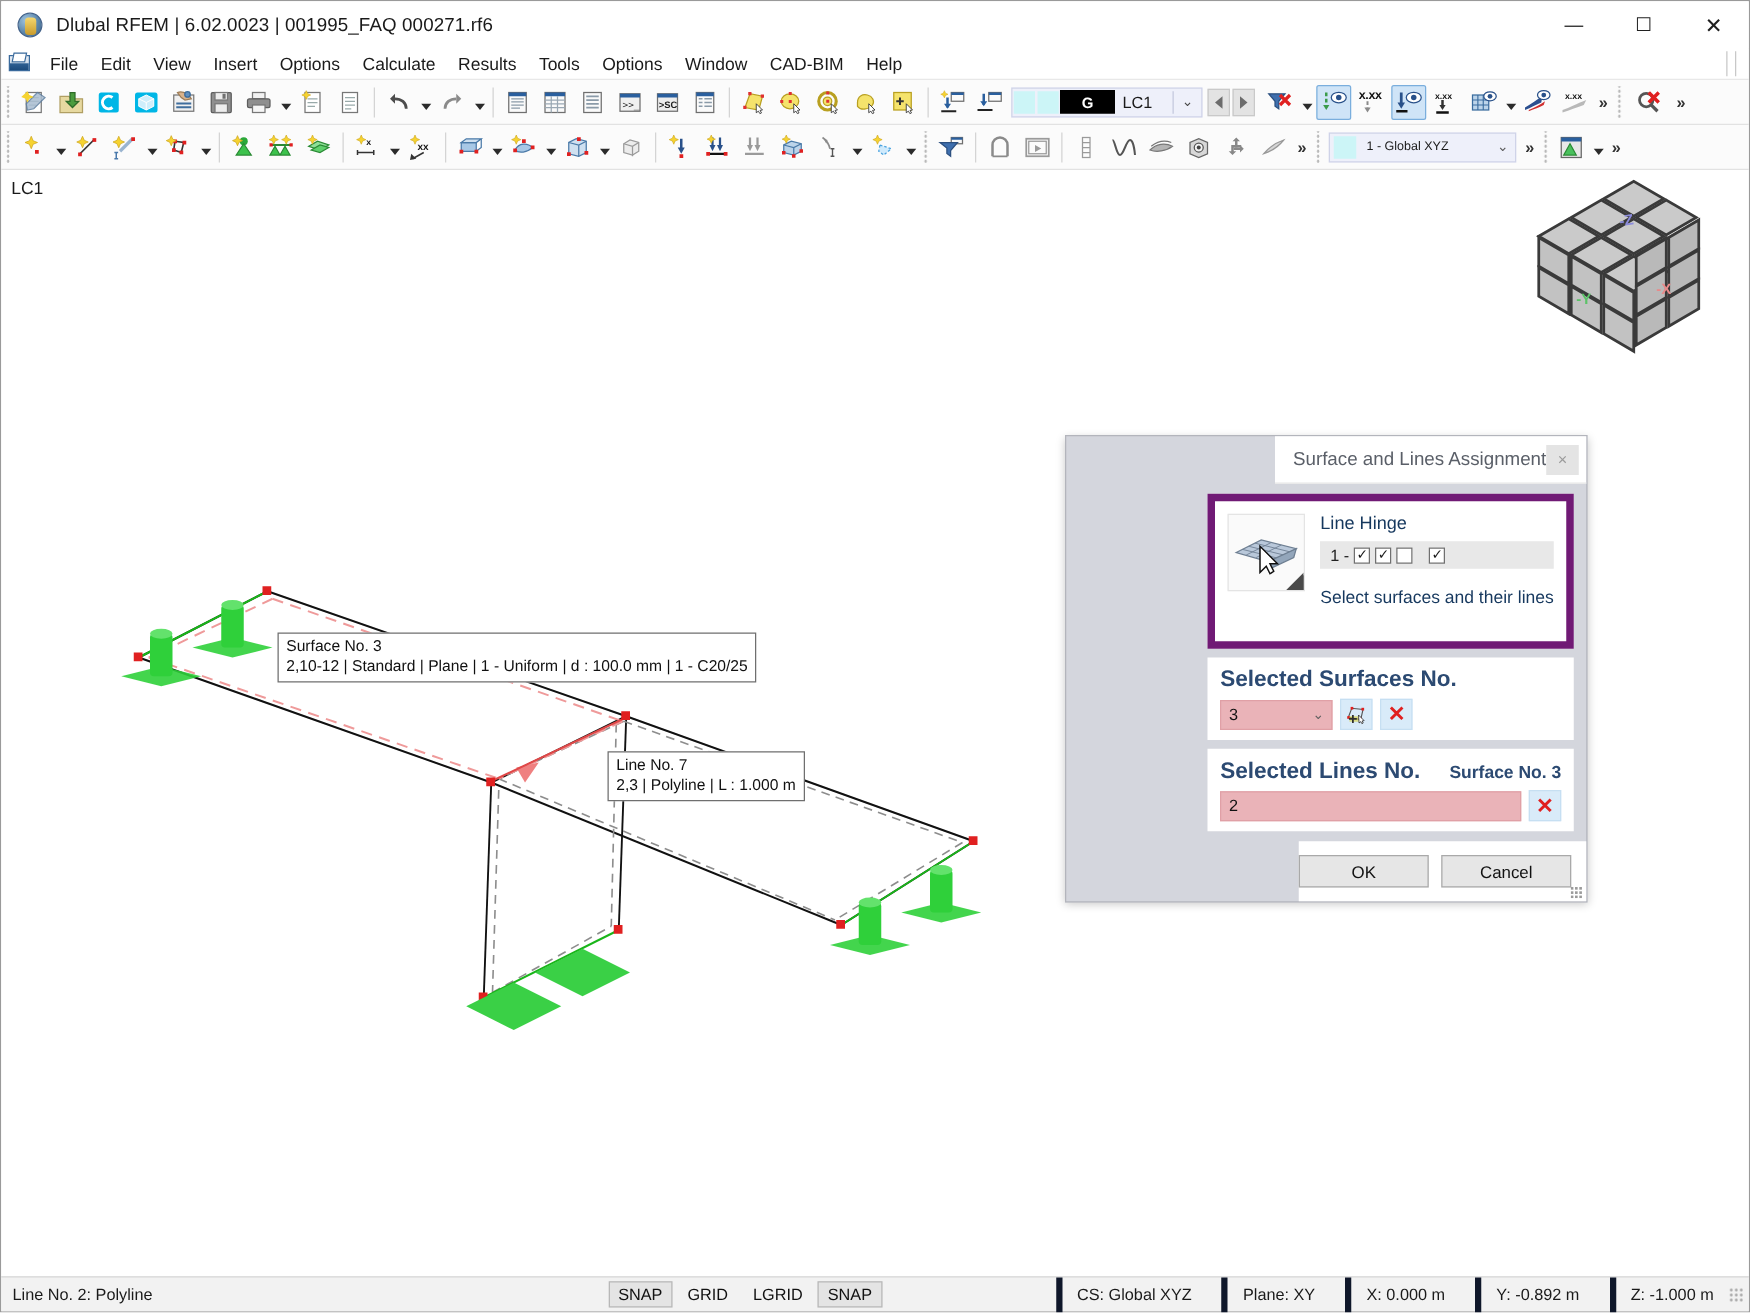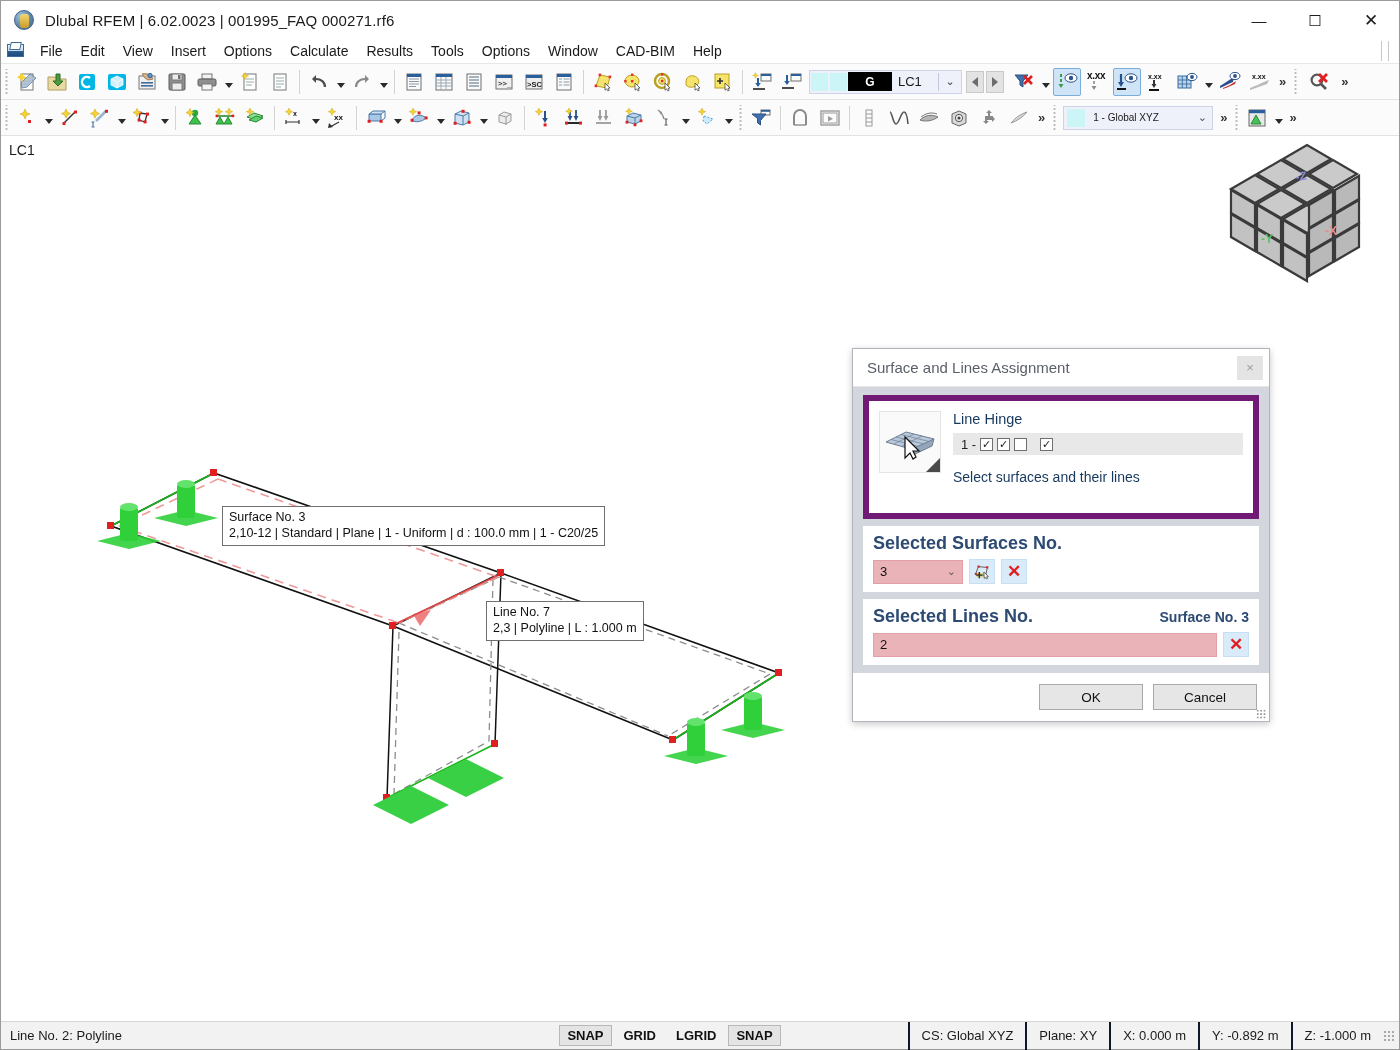--- a/index.html
+++ b/index.html
@@ -177,21 +177,21 @@
     line-height: 1.25; white-space: nowrap;
   }
   .model-tip .l1 { display:block; }
   .model-tip .l2 { display:block; }
 
   
   .dialog {
     position: absolute; left: 851px; top: 356px; width: 418px;
     background: #d4d6dd; border: 1px solid #b3b5bc;
     box-shadow: 0 2px 7px rgba(0,0,0,.22);
-    display: flex; flex-direction: column;
+    display: flex; flex-direction: column; align-items: flex-end;
   }
   .dlg-title {
     height: 38px; background: #ffffff;
     display: flex; align-items: center; justify-content: space-between;
     padding: 0 6px 0 14px;
     border-bottom: 1px solid #e6e6e6;
   }
   .dlg-title span.t {
     font-size: 15px; color: #5a5f68;
   }
@@ -272,26 +272,26 @@
     height: 28px; flex: 0 0 28px; background: #f2f2f2;
     border-top: 1px solid #d6d6d6;
     display: flex; align-items: center; font-size: 13px; color: #1a1a1a;
     position: relative;
   }
   .sb-text { padding-left: 9px; }
   .sb-flex { flex: 1 1 auto; }
   .sb-toggle {
     padding: 2px 7px; margin: 0 2px; font-size: 13px; color: #111;
     border: 1px solid transparent;
-    font-weight: bold;
   }
   .sb-toggle.on { background: #e4e4e4; border: 1px solid #b8b8b8; }
   .sb-cell {
-    border-left: 2px solid #0f172a; height: 28px; display: flex; align-items: center;
+    border-left: 5px solid #0f172a; height: 28px; display: flex; align-items: center;
     padding: 0 12px;
+    margin-left: 12px;
   }
   .sb-grip {
     width: 12px; height: 12px; margin-right: 4px;
     background-image: radial-gradient(circle, #a8a8a8 1px, transparent 1.2px);
     background-size: 4px 4px;
   }
 </style>
 </head>
 <body>
 

